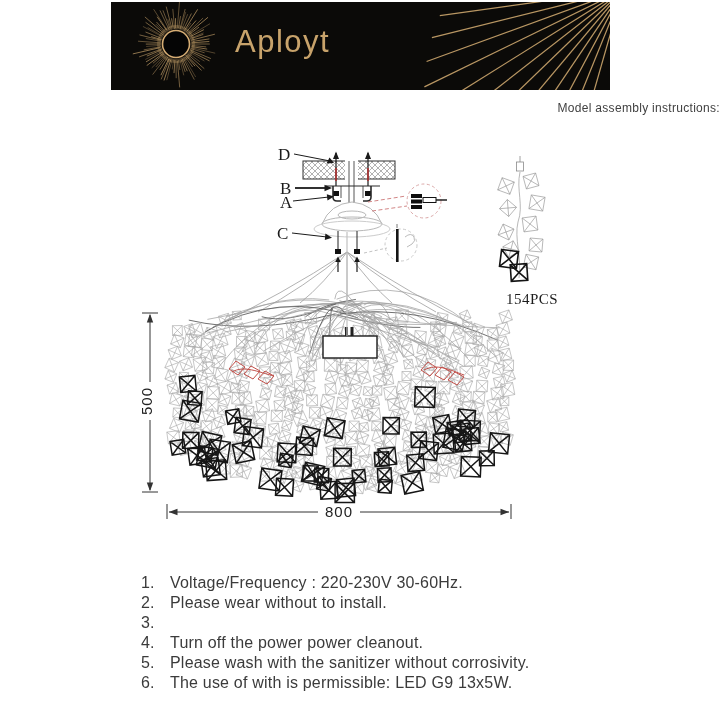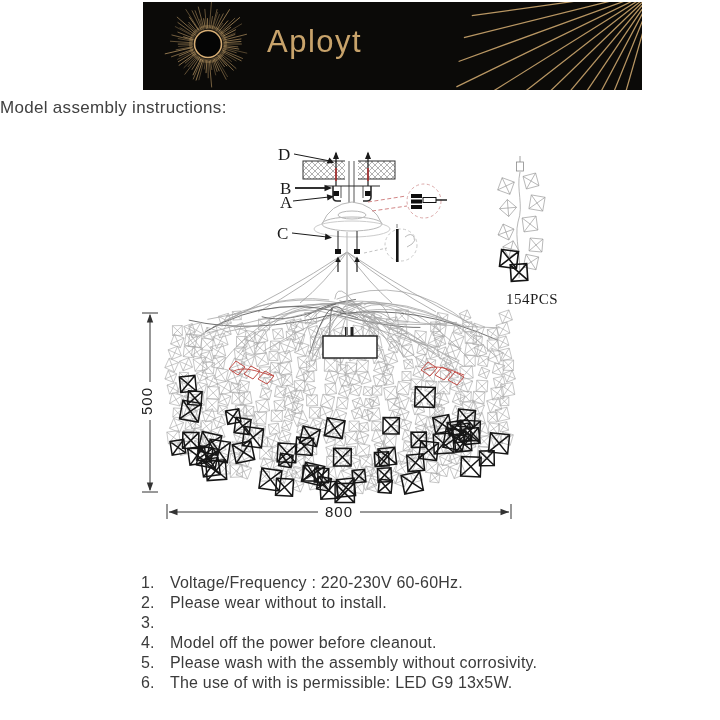--- a/index.html
+++ b/index.html
@@ -4,39 +4,39 @@
 <style>
   html,body{margin:0;padding:0;background:#ffffff;}
   .page{position:relative;width:720px;height:720px;background:#ffffff;overflow:hidden;
         font-family:"Liberation Sans", sans-serif;}
   
   .banner{position:absolute;left:111px;top:2px;width:499px;height:88px;background:#0b0a08;overflow:hidden;}
   .banner svg{position:absolute;left:0;top:0;}
   .brand-text{position:absolute;left:124px;top:22px;font-size:31px;font-weight:400;
               letter-spacing:1.5px;color:#c8a36b;}
   
-  .title-block{position:absolute;left:0;top:97px;width:720px;text-align:left;
-               color:#414141;font-size:17px;line-height:22px;letter-spacing:0.3px;}
+  .title-block{position:absolute;left:0;top:97px;width:720px;text-align:right;
+               color:#414141;font-size:12px;line-height:22px;letter-spacing:0.3px;}
   
   .diagram{position:absolute;left:0;top:140px;}
   .lbl{font-family:"Liberation Serif", serif;font-size:17px;fill:#1a1a1a;}
   .dim{font-size:15px;fill:#222;letter-spacing:1px;}
   .pcs{font-family:"Liberation Serif", serif;font-size:15px;fill:#1c1c1c;letter-spacing:0.5px;}
   
   .instructions{position:absolute;left:141px;top:573px;color:#3b3b3b;font-size:16px;
                 line-height:20px;letter-spacing:0.2px;white-space:nowrap;}
   .ins-row{display:flex;}
   .ins-num{width:29px;flex:none;}
 </style>
 </head>
 <body>
 
 <div class="page">
 
-  <div class="banner" style="background: rgb(11, 10, 8); margin-left: 32px;">
+  <div class="banner" style="background: rgb(11, 10, 8);">
     <svg width="499" height="88" viewBox="0 0 499 88">
       <g id="sunburst">
           <line x1="81.1" y1="42.0" x2="98.8" y2="42.0" stroke="#c8a36b" stroke-width="0.7" opacity="0.77"></line>
           <line x1="81.0" y1="43.5" x2="95.2" y2="44.9" stroke="#c8a36b" stroke-width="0.7" opacity="0.74"></line>
           <line x1="80.7" y1="44.6" x2="96.2" y2="47.1" stroke="#c8a36b" stroke-width="0.7" opacity="0.91"></line>
           <line x1="80.9" y1="45.8" x2="104.2" y2="51.2" stroke="#c8a36b" stroke-width="0.7" opacity="0.54"></line>
           <line x1="79.9" y1="46.6" x2="93.6" y2="50.8" stroke="#c8a36b" stroke-width="0.7" opacity="0.66"></line>
           <line x1="79.1" y1="47.9" x2="99.9" y2="56.6" stroke="#c8a36b" stroke-width="0.7" opacity="0.77"></line>
           <line x1="79.9" y1="49.5" x2="98.5" y2="58.9" stroke="#c8a36b" stroke-width="0.7" opacity="0.87"></line>
           <line x1="78.9" y1="50.4" x2="93.5" y2="59.1" stroke="#c8a36b" stroke-width="0.7" opacity="0.48"></line>
@@ -745,36 +745,36 @@
       <line x1="360" y1="512" x2="509" y2="512" stroke="#333" stroke-width="1"></line>
       <polygon points="177.5,508.8 168.8,512 177.5,515.2" fill="#333"></polygon>
       <polygon points="500.5,508.8 509.2,512 500.5,515.2" fill="#333"></polygon>
       <text class="dim" x="339" y="517" text-anchor="middle">800</text>
     </g>
   </svg>
 
   <div class="instructions">
       <div class="ins-row">
         <span class="ins-num">1.</span>
-        <span>Voltage/Frequency : 220-230V 60-60Hz.</span>
+        <span>Voltage/Frequency : 220-230V 30-60Hz.</span>
       </div>
       <div class="ins-row">
         <span class="ins-num">2.</span>
         <span>Please wear without to install.</span>
       </div>
       <div class="ins-row">
         <span class="ins-num">3.</span>
       </div>
       <div class="ins-row">
         <span class="ins-num">4.</span>
-        <span>Model off the power before cleanout.</span>
+        <span>Turn off the power power cleanout.</span>
       </div>
       <div class="ins-row">
         <span class="ins-num">5.</span>
-        <span>Please wash with the assembly without corrosivity.</span>
+        <span>Please wash with the sanitizer without corrosivity.</span>
       </div>
       <div class="ins-row">
         <span class="ins-num">6.</span>
         <span>The use of with is permissible: LED G9 13x5W.</span>
       </div>
     </div>
 
 </div>
 
 </body></html>

